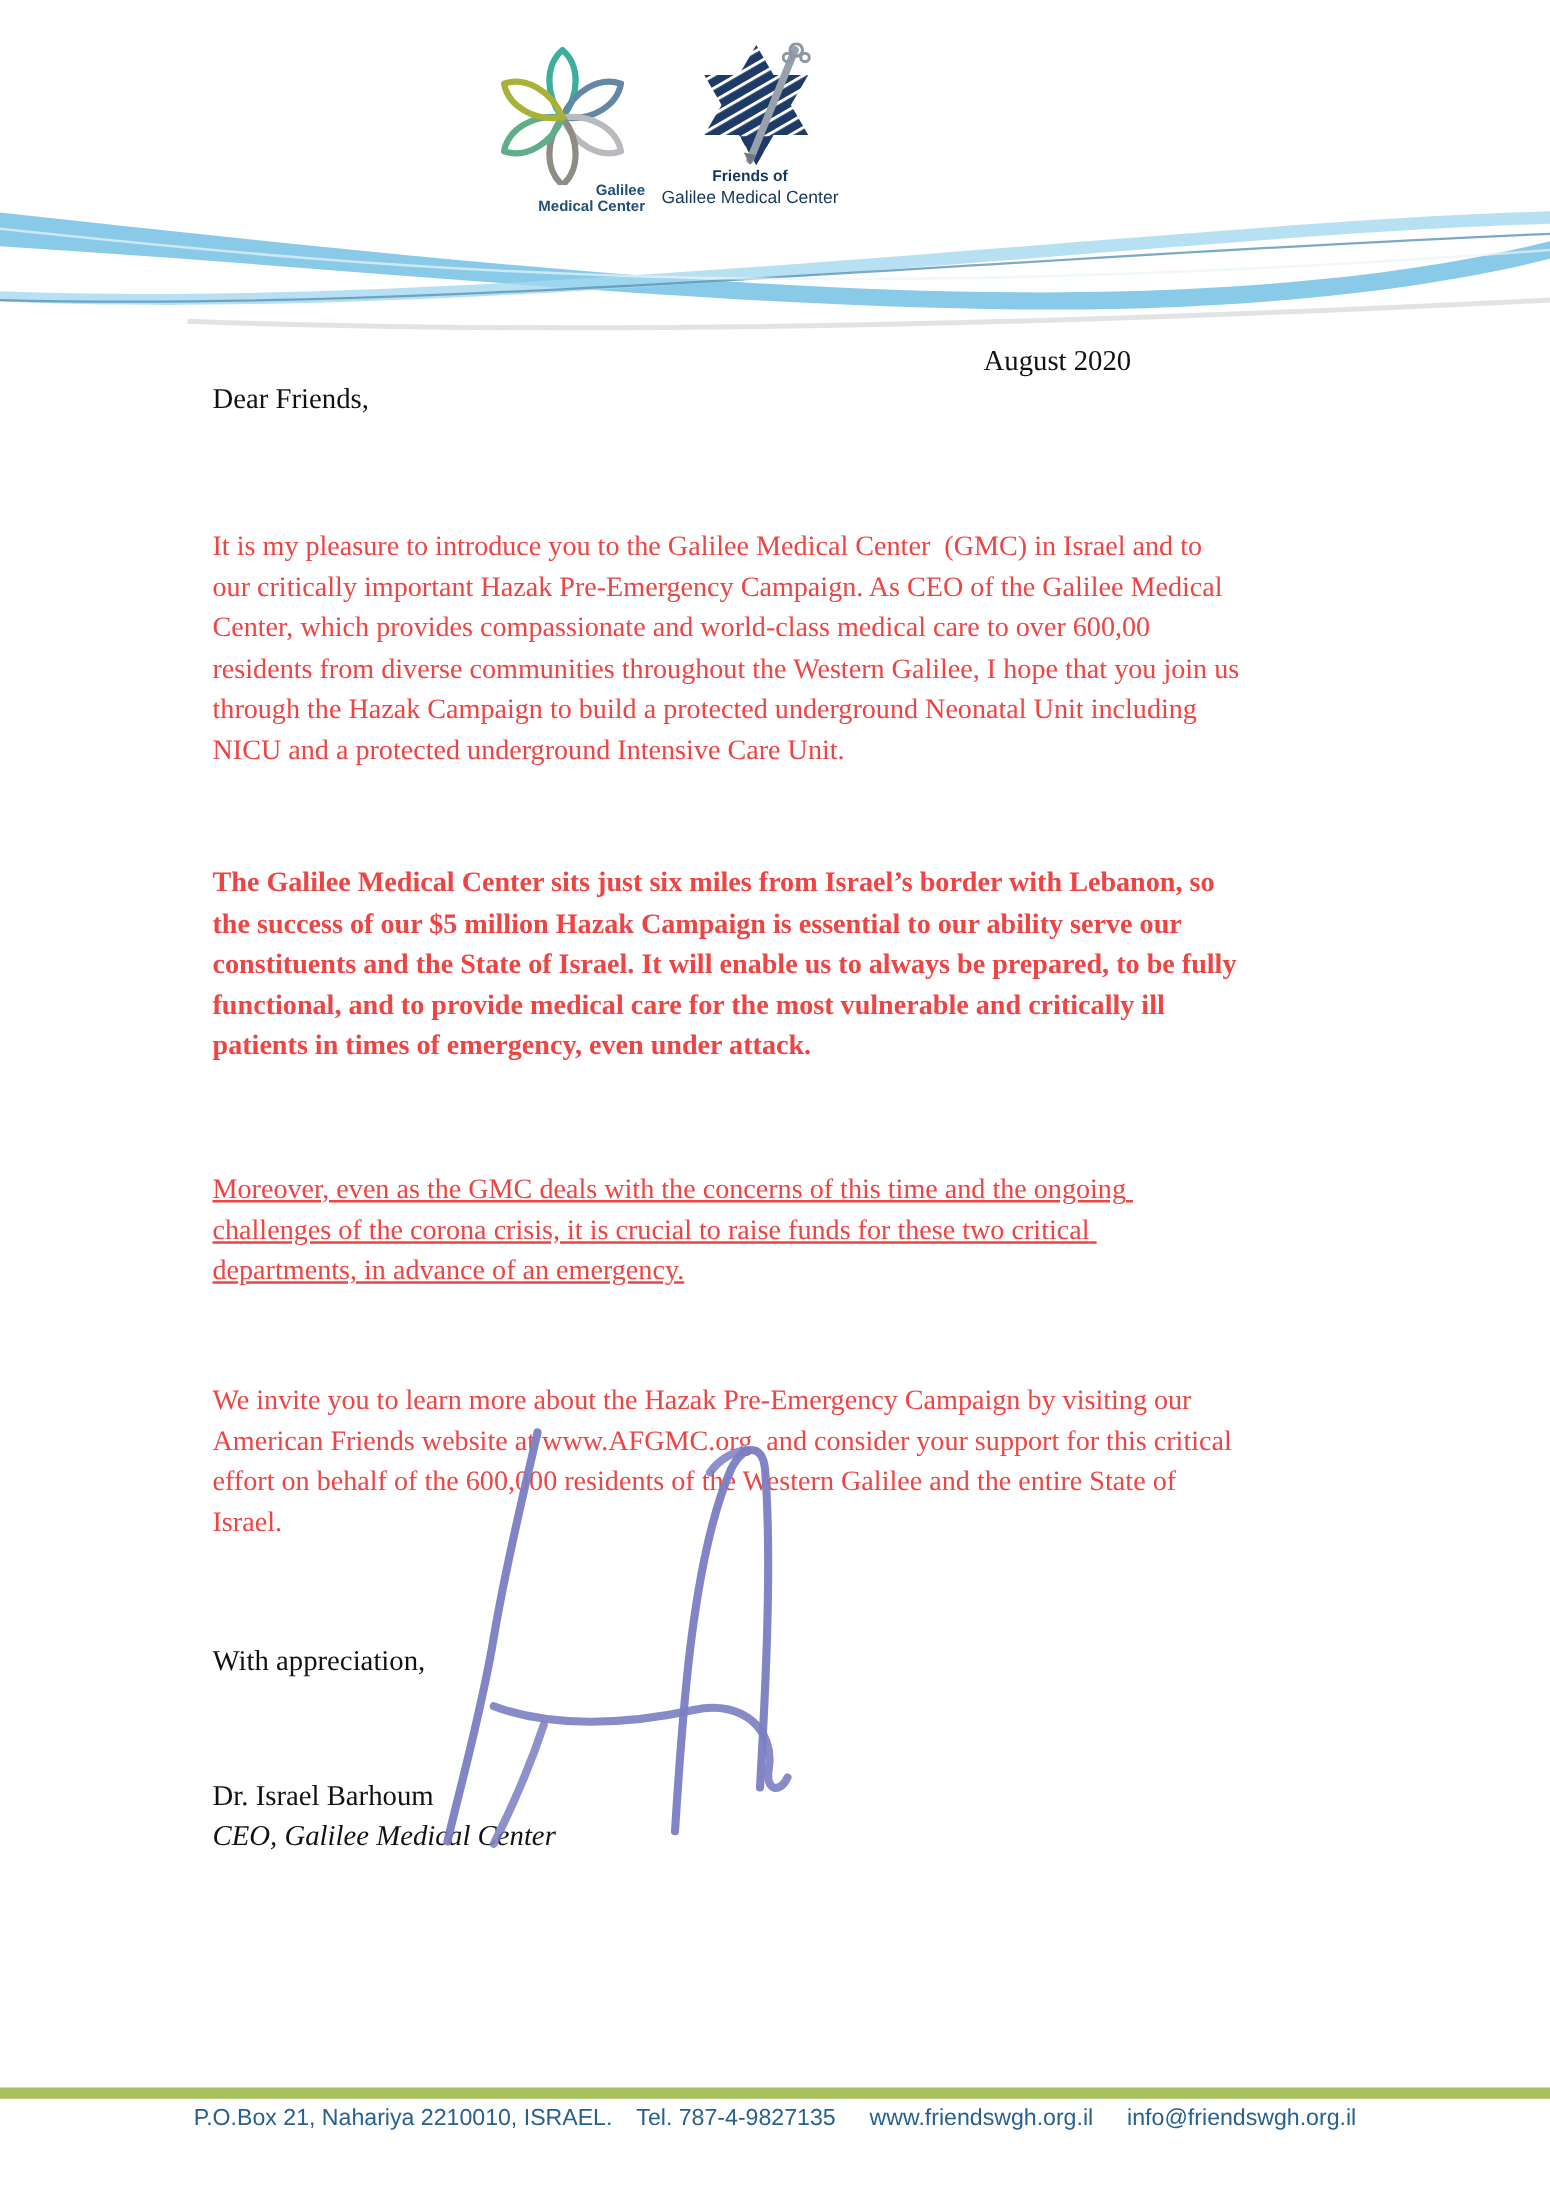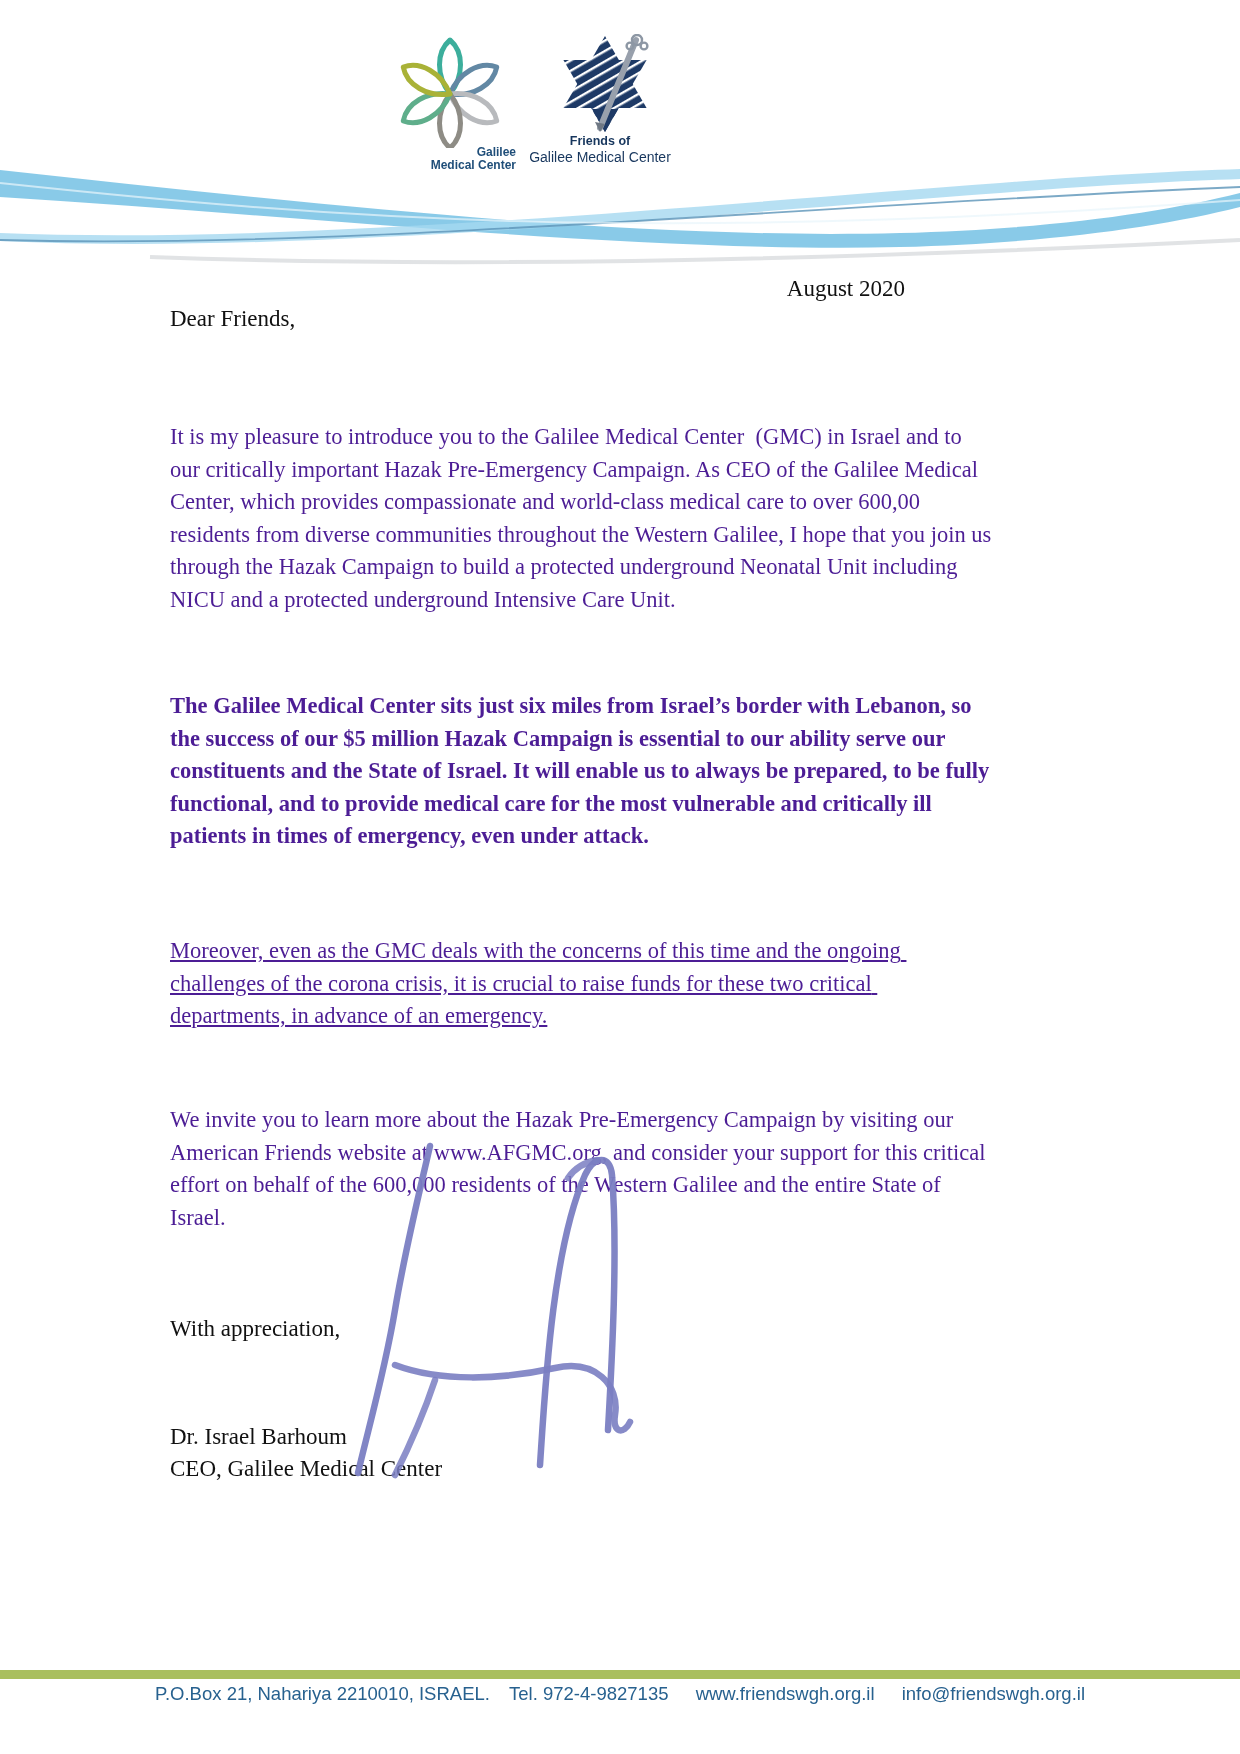--- a/index.html
+++ b/index.html
@@ -16,29 +16,29 @@
       font-family:"Liberation Sans", sans-serif; color:#17365d; }
   .logo-star-label .l1 { font-size:12.5px; font-weight:600; line-height:15px; }
   .logo-star-label .l2 { font-size:14px; font-weight:400; line-height:17px; }
 
   
   .wave { position:absolute; left:0; top:145px; width:1240px; height:130px; }
 
   
   .date { position:absolute; left:170px; top:276px; width:735px; text-align:right; font-size:23px; color:#111; }
   .salutation { position:absolute; left:170px; top:306px; font-size:23px; color:#111; }
-  .para { position:absolute; left:170px; width:822px; font-size:22.5px; line-height:32.5px; color:#4c1d95;
+  .para { position:absolute; left:170px; width:822px; font-size:22.5px; line-height:32.5px; color:#ef4444;
       white-space:pre-wrap; }
   .p1 { top:421px; }
   .p2 { top:690px;font-weight:bold; }
   .p3 { top:935px;text-decoration:underline; }
   .p4 { top:1104px; }
   .closing { position:absolute; left:170px; top:1316px; font-size:23px; color:#111; }
   .signer-name { position:absolute; left:170px; top:1424px; font-size:23px; color:#111; }
-  .signer-title { position:absolute; left:170px; top:1456px; font-size:23px; color:#111; }
+  .signer-title { position:absolute; left:170px; top:1456px; font-size:23px; color:#111;font-style:italic; }
   .signature { position:absolute; left:350px; top:1128px; width:290px; height:362px; z-index:5; }
 
   
   .footer-bar { position:absolute; left:0; top:1670px; width:1240px; height:9px; background:#a9bf5e; }
   .footer-text { position:absolute; left:0; top:1683px; width:1240px; text-align:center;
       font-family:"Liberation Sans", sans-serif; font-size:18.5px; color:#27618f; }
   .footer-text span { display:inline-block; }
   .footer-text .gap-s { margin-right:14px; }
   .footer-text .gap-m { margin-right:22px; }
 </style>
@@ -128,18 +128,18 @@
       <path d="M85,252 C75,282 60,317 45,347" opacity="0.85"></path>
     </g>
   </svg>
 
   <div class="signer-name">Dr. Israel Barhoum</div>
   <div class="signer-title">CEO, Galilee Medical Center</div>
 
   <div class="footer-bar"></div>
   <div class="footer-text">
     <span class="gap-s">P.O.Box 21, Nahariya 2210010, ISRAEL.</span>
-    <span class="gap-m">Tel. 972-4-9827135</span>
+    <span class="gap-m">Tel. 787-4-9827135</span>
     <span class="gap-m">www.friendswgh.org.il</span>
     <span>info@friendswgh.org.il</span>
   </div>
 
 </div>
 
 </body></html>

